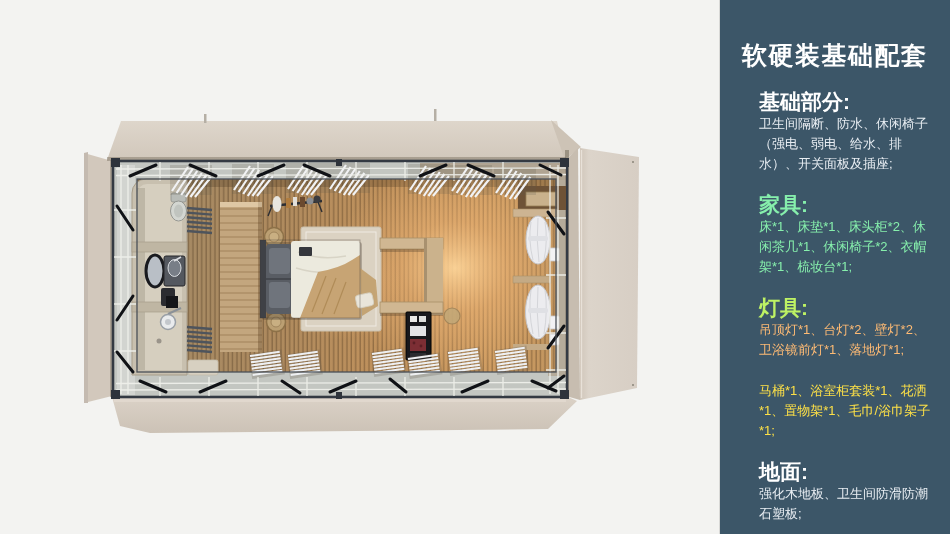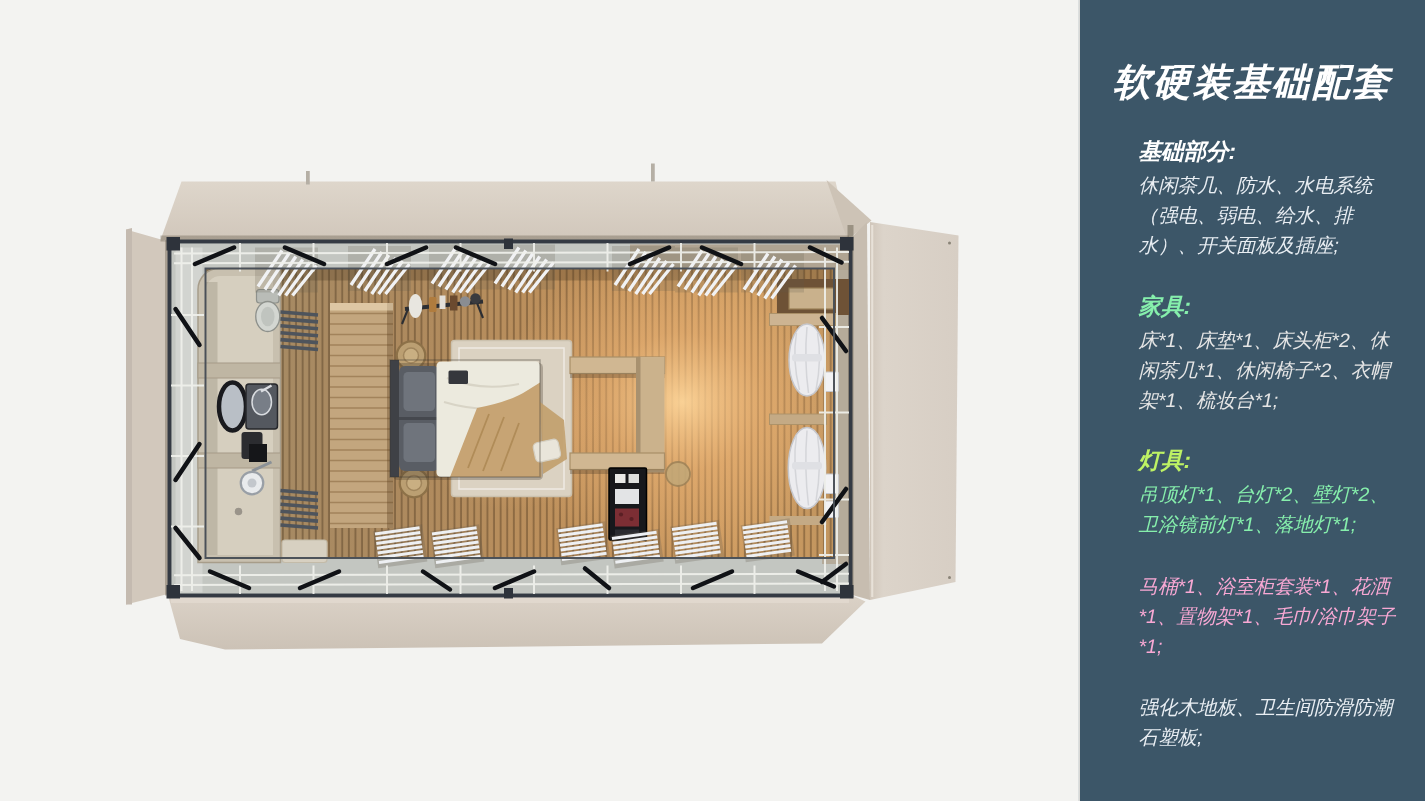--- a/index.html
+++ b/index.html
@@ -14,21 +14,21 @@
     background:#3c5668;color:#fff;
     padding:40px 8px 0 22px;
     border-left:1px solid #d8d8d6;
   }
   .sidebar h1{
     margin:0 0 22px 0;font-size:25px;line-height:30px;font-weight:bold;
     letter-spacing:1.5px;white-space:nowrap;color:#ffffff;
   }
   .sections{margin-left:17px;padding-right:10px;}
   .section{margin:0 0 21px 0;}
-  .section h2{margin:11px 0 3px 0;font-size:15px;line-height:19px;font-weight:bold;color:#ffffff;}
+  .section h2{margin:11px 0 3px 0;font-size:21px;line-height:19px;font-weight:bold;color:#ffffff;}
   .section p{margin:0;font-size:13px;line-height:20px;color:#e9eef3;}
 </style>
 </head>
 <body>
 
 <main class="render-area">
   <svg width="719" height="534" viewBox="0 0 719 534" xmlns="http://www.w3.org/2000/svg">
     <defs>
       <linearGradient id="woodGrad" x1="0" y1="0" x2="1" y2="0">
         <stop offset="0" stop-color="#a28a66"></stop>
@@ -353,35 +353,36 @@
       <rect x="111" y="158" width="9" height="9"></rect>
         <rect x="560" y="158" width="9" height="9"></rect>
       <rect x="111" y="390" width="9" height="9"></rect>
         <rect x="560" y="390" width="9" height="9"></rect>
       <rect x="336" y="159" width="6" height="7"></rect>
         <rect x="336" y="392" width="6" height="7"></rect>
     </g>
   </svg>
 </main>
 
-<aside class="sidebar" style="background: rgb(60, 86, 104); font-style: italic;">
+<aside class="sidebar" style="background: rgb(60, 86, 104);">
   <h1>软硬装基础配套</h1>
   <div class="sections">
       <div class="section">
         <h2 style="color: rgb(255, 255, 255);">基础部分:</h2>
-        <p style="color: rgb(233, 238, 243);">休闲茶几、防水、水电系统（强电、弱电、给水、排水）、开关面板及插座;</p>
+        <p style="color: rgb(233, 238, 243);">卫生间隔断、防水、休闲椅子（强电、弱电、给水、排水）、开关面板及插座;</p>
       </div>
       <div class="section">
         <h2 style="color: #86efac;">家具:</h2>
-        <p style="color: #e5e5e5;">床*1、床垫*1、床头柜*2、休闲茶几*1、休闲椅子*2、衣帽架*1、梳妆台*1;</p>
+        <p style="color: #86efac;">床*1、床垫*1、床头柜*2、休闲茶几*1、休闲椅子*2、衣帽架*1、梳妆台*1;</p>
       </div>
       <div class="section">
         <h2 style="color: #bef264;">灯具:</h2>
-        <p style="color: #86efac;">吊顶灯*1、台灯*2、壁灯*2、卫浴镜前灯*1、落地灯*1;</p>
-      </div>
-      <div class="section">
-        <p style="color: #f9a8d4;">马桶*1、浴室柜套装*1、花洒*1、置物架*1、毛巾/浴巾架子*1;</p>
-      </div>
-      <div class="section">
+        <p style="color: #fdba74;">吊顶灯*1、台灯*2、壁灯*2、卫浴镜前灯*1、落地灯*1;</p>
+      </div>
+      <div class="section">
+        <p style="color: #fde047;">马桶*1、浴室柜套装*1、花洒*1、置物架*1、毛巾/浴巾架子*1;</p>
+      </div>
+      <div class="section">
+        <h2 style="color: rgb(255, 255, 255);">地面:</h2>
         <p style="color: rgb(233, 238, 243);">强化木地板、卫生间防滑防潮石塑板;</p>
       </div>
     </div>
 </aside>
 
 </body></html>

